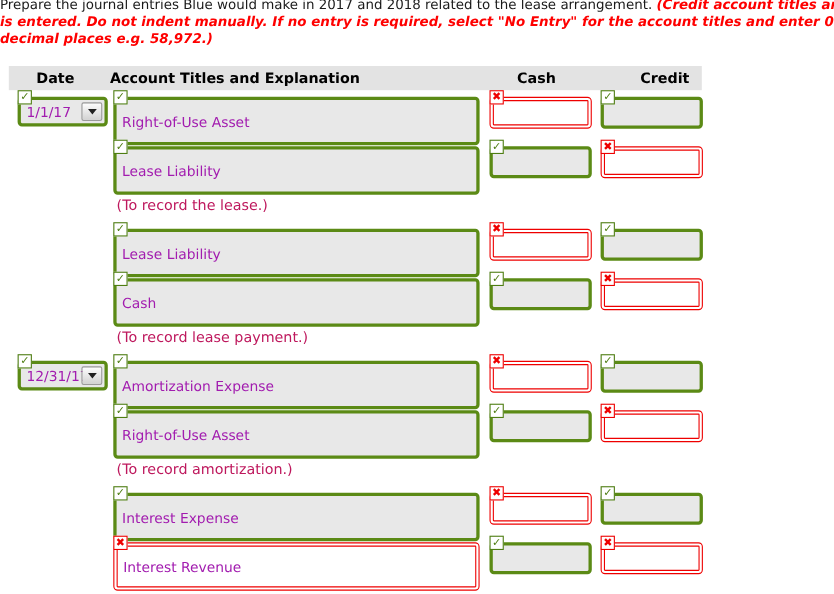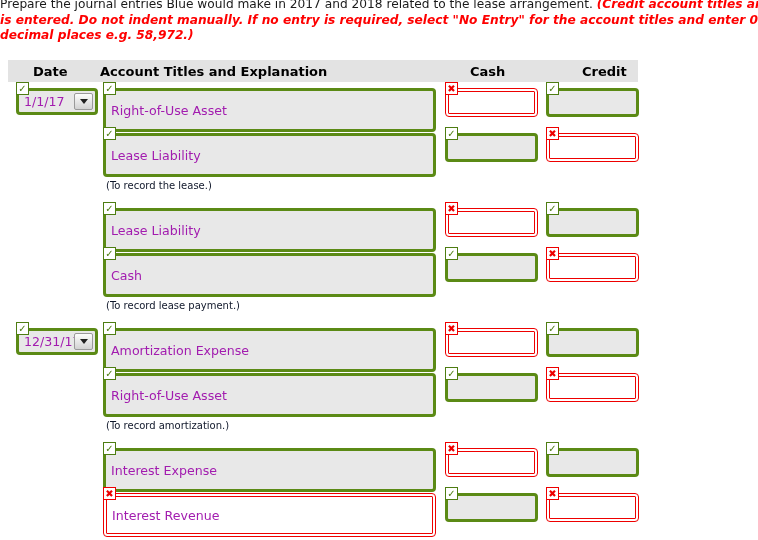--- a/index.html
+++ b/index.html
@@ -158,22 +158,22 @@
     border-left: 4px solid transparent;
     border-right: 4px solid transparent;
     border-top: 5px solid #202020;
   }
 
   
   .caption {
     position: absolute;
     left: 98px;
     top: 8px;
-    font-size: 10px;
-    color: #0f172a;
+    font-size: 13px;
+    color: #be185d;
     white-space: nowrap;
   }
 </style>
 </head>
 <body>
 
 <div id="instructions">
   <div class="line">
     <span class="ink-black">Prepare the journal entries Blue would make in 2017 and 2018 related to the lease arrangement. </span><span class="ink-red">(Credit account titles are automatically indented when amount</span>
   </div>

